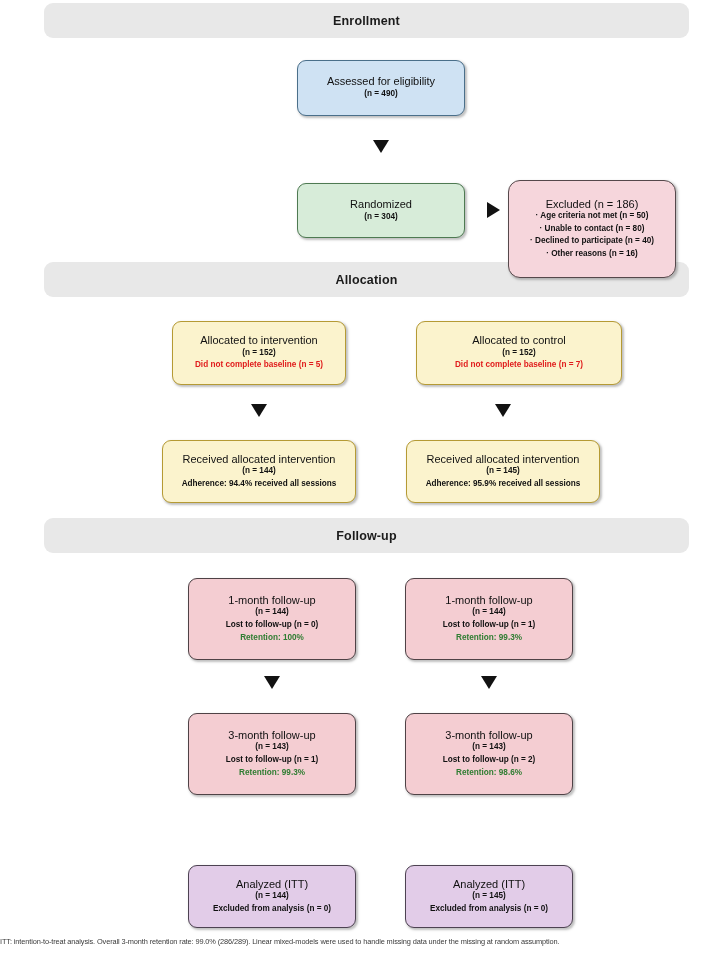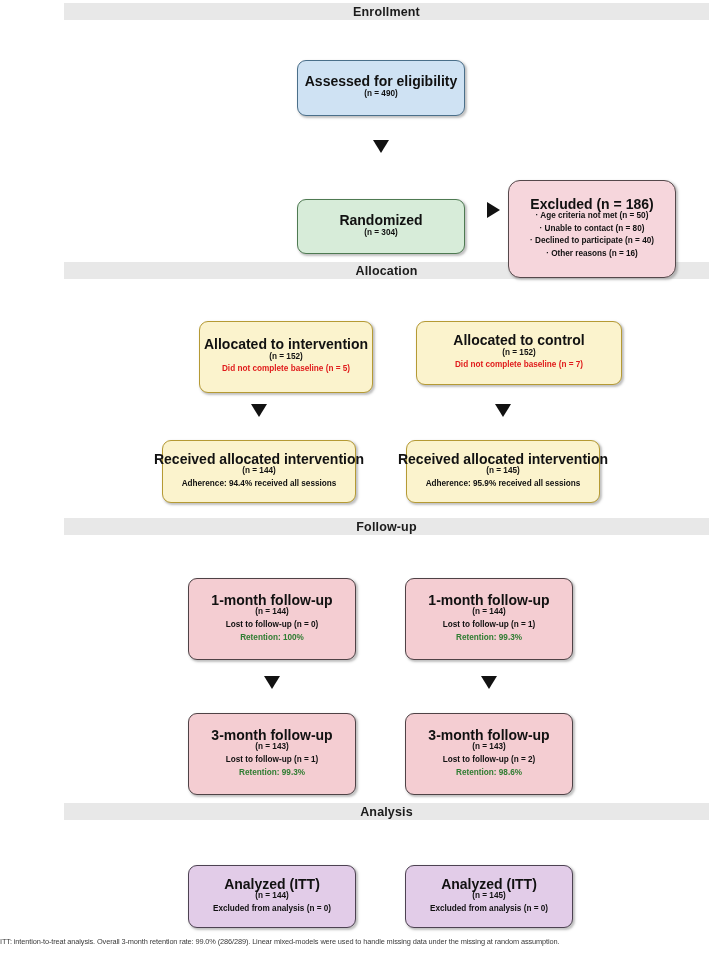--- a/index.html
+++ b/index.html
@@ -17,25 +17,25 @@
     position: relative;
     width: 713px;
     height: 965px;
     overflow: hidden;
     background: #ffffff;
   }
 
   
   .band {
     position: absolute;
-    left: 64px;
+    left: 44px;
     width: 645px;
-    height: 17px;
+    height: 35px;
     background: #e8e8e8;
-    border-radius: 0;
+    border-radius: 9px;
     box-sizing: border-box;
     display: flex;
     align-items: center;
     justify-content: center;
   }
   .band-label {
     font-size: 12.5px;
     font-weight: bold;
     color: #1b1b1b;
     letter-spacing: 0.15px;
@@ -56,34 +56,34 @@
     box-shadow: 1.5px 1.6px 2.2px rgba(90,90,90,0.38);
   }
   .node .ln {
     font-size: 8.2px;
     line-height: 12.6px;
     color: #111111;
     white-space: nowrap;
     font-weight: bold;
   }
   .node .ln.title {
-    font-weight: bold;
-    font-size: 14px;
+    font-weight: normal;
+    font-size: 11px;
   }
   .node .ln.warn {
     color: #e01b1b;
   }
   .node .ln.good {
     color: #2f7d32;
     font-weight: bold;
   }
 
   
   .c-blue   { background: #cfe2f3; border-color: #4a6f8a; }
-  .c-green  { background: #d7ecd9; border-color: #4e7a52; margin-top: 16px; }
+  .c-green  { background: #d7ecd9; border-color: #4e7a52; }
   .c-pink   { background: #f6d6dc; border-color: #55484b; }
   .c-cream  { background: #fbf3cd; border-color: #b59a34; }
   .c-rose   { background: #f4cdd2; border-color: #4f4246; }
   .c-purple { background: #e2cce8; border-color: #4d4252; }
 
   
   .arrow-down {
     position: absolute;
     width: 0;
     height: 0;
@@ -141,21 +141,21 @@
   </div>
 
   <div class="node c-pink" style="left:508px; top:180px; width:168px; height:98px; z-index:5;border-radius:12px;">
       <div class="ln title">Excluded (n = 186)</div>
       <div class="ln">· Age criteria not met (n = 50)</div>
       <div class="ln">· Unable to contact (n = 80)</div>
       <div class="ln">· Declined to participate (n = 40)</div>
       <div class="ln">· Other reasons (n = 16)</div>
     </div>
 
-  <div class="node c-cream" style="left:172px; top:321px; width:174px; height:72px;margin-left:27px;">
+  <div class="node c-cream" style="left:172px; top:321px; width:174px; height:64px;">
       <div class="ln title">Allocated to intervention</div>
       <div class="ln">(n = 152)</div>
       <div class="ln warn">Did not complete baseline (n = 5)</div>
     </div>
 
   <div class="node c-cream" style="left:416px; top:321px; width:206px; height:64px;">
       <div class="ln title">Allocated to control</div>
       <div class="ln">(n = 152)</div>
       <div class="ln warn">Did not complete baseline (n = 7)</div>
     </div>
@@ -203,23 +203,20 @@
       <div class="ln good">Retention: 99.3%</div>
     </div>
 
   <div class="node c-rose" style="left:405px; top:713px; width:168px; height:82px;">
       <div class="ln title">3-month follow-up</div>
       <div class="ln">(n = 143)</div>
       <div class="ln">Lost to follow-up (n = 2)</div>
       <div class="ln good">Retention: 98.6%</div>
     </div>
 
-  <div class="band" style="top:803px;">
-    <span class="band-label">Analysis</span>
-  </div>
 
   <div class="node c-purple" style="left:188px; top:865px; width:168px; height:63px;">
       <div class="ln title">Analyzed (ITT)</div>
       <div class="ln">(n = 144)</div>
       <div class="ln">Excluded from analysis (n = 0)</div>
     </div>
 
   <div class="node c-purple" style="left:405px; top:865px; width:168px; height:63px;">
       <div class="ln title">Analyzed (ITT)</div>
       <div class="ln">(n = 145)</div>

